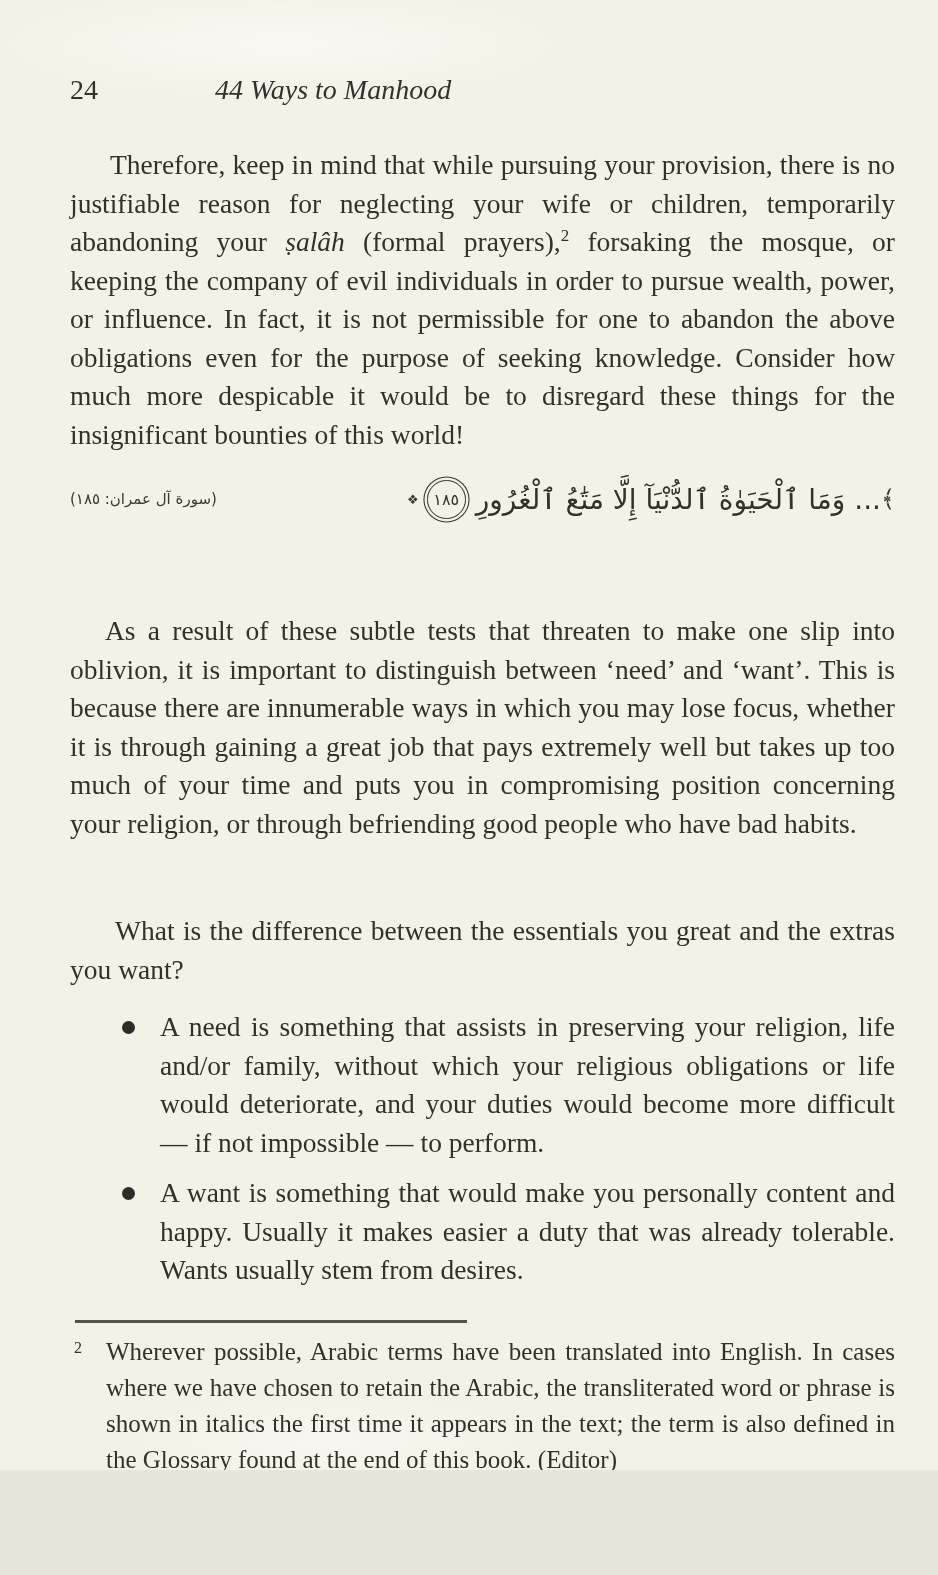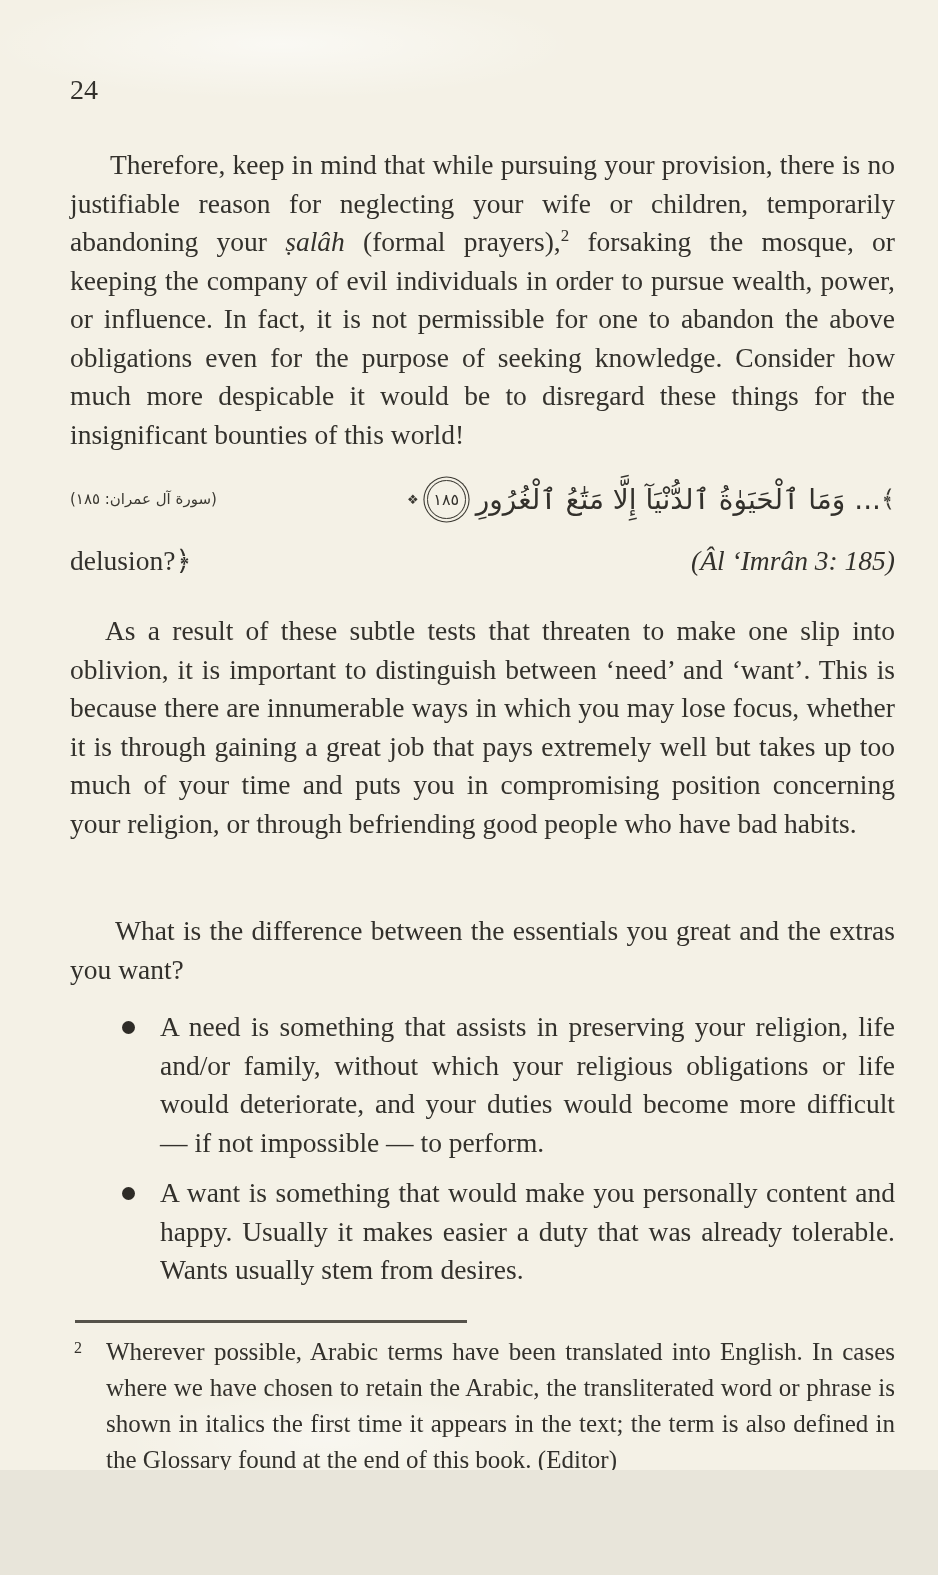--- a/index.html
+++ b/index.html
@@ -70,39 +70,36 @@
   .fn-text{margin-left:36px;text-align:justify;}
 </style>
 </head>
 <body>
 
 <div class="page">
   <div class="content">
 
     <div class="pg-header">
       <span class="pg-num">24</span>
+      <span class="book-title">44 Ways to Manhood</span>
     </div>
 
     <div class="para p1 i40">Therefore, keep in mind that while pursuing your provision, there is no justifiable reason for neglecting your wife or children, temporarily abandoning your <i>ṣalâh</i> (formal prayers),<sup>2</sup> forsaking the mosque, or keeping the company of evil individuals in order to pursue wealth, power, or influence. In fact, it is not permissible for one to abandon the above obligations even for the purpose of seeking knowledge. Consider how much more despicable it would be to disregard these things for the insignificant bounties of this world!</div>
 
     <div class="verse-row">
       <span class="arabic ar-citation">(سورة آل عمران: ١٨٥)</span>
       <span class="verse-group">
         <span class="rosette">❖</span>
         <span class="medallion arabic">١٨٥</span>
         <span class="ar-text arabic">... وَمَا ٱلْحَيَوٰةُ ٱلدُّنْيَآ إِلَّا مَتَٰعُ ٱلْغُرُورِ</span>
         <span class="ornament">﴾</span>
       </span>
     </div>
 
     <div class="translation">
-      <div class="trans-line2">
-        <span>delusion?﴿</span>
-        <span class="trans-citation">(Âl ‘Imrân 3: 185)</span>
-      </div>
     </div>
 
     <div class="para p2 i35">As a result of these subtle tests that threaten to make one slip into oblivion, it is important to distinguish between ‘need’ and ‘want’. This is because there are innumerable ways in which you may lose focus, whether it is through gaining a great job that pays extremely well but takes up too much of your time and puts you in compromising position concerning your religion, or through befriending good people who have bad habits.</div>
 
     <div class="para p3 i45">What is the difference between the essentials you great and the extras you want?</div>
 
     <div class="bullet b2">
       <span class="dot"></span>
       <div class="btext">A want is something that would make you personally content and happy. Usually it makes easier a duty that was already tolerable. Wants usually stem from desires.</div>
     </div>

